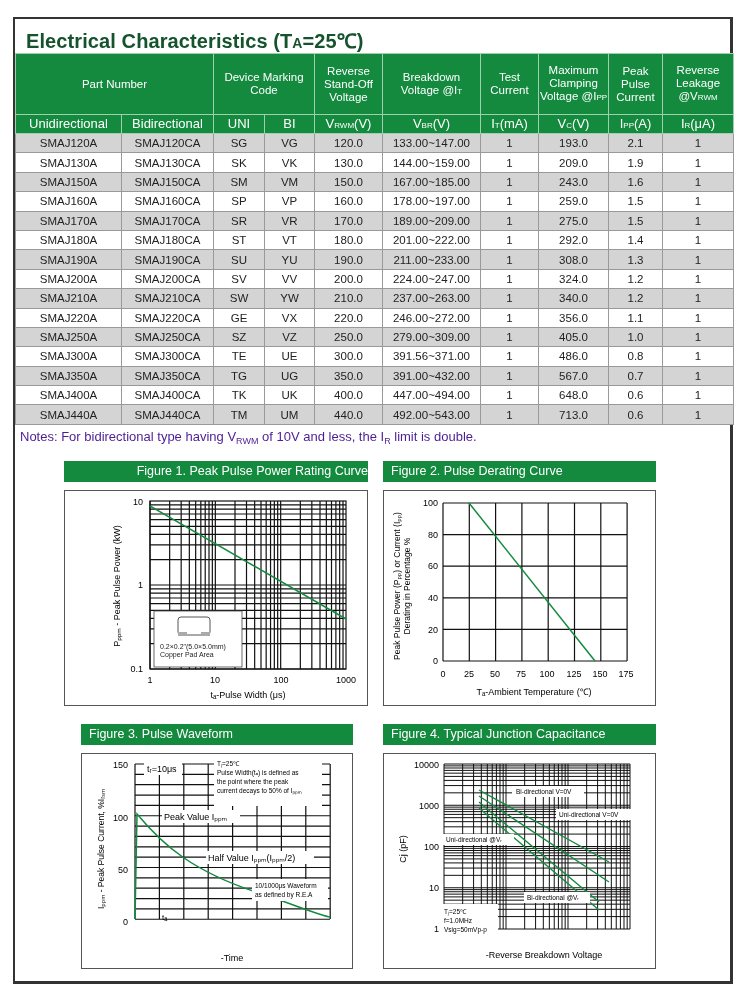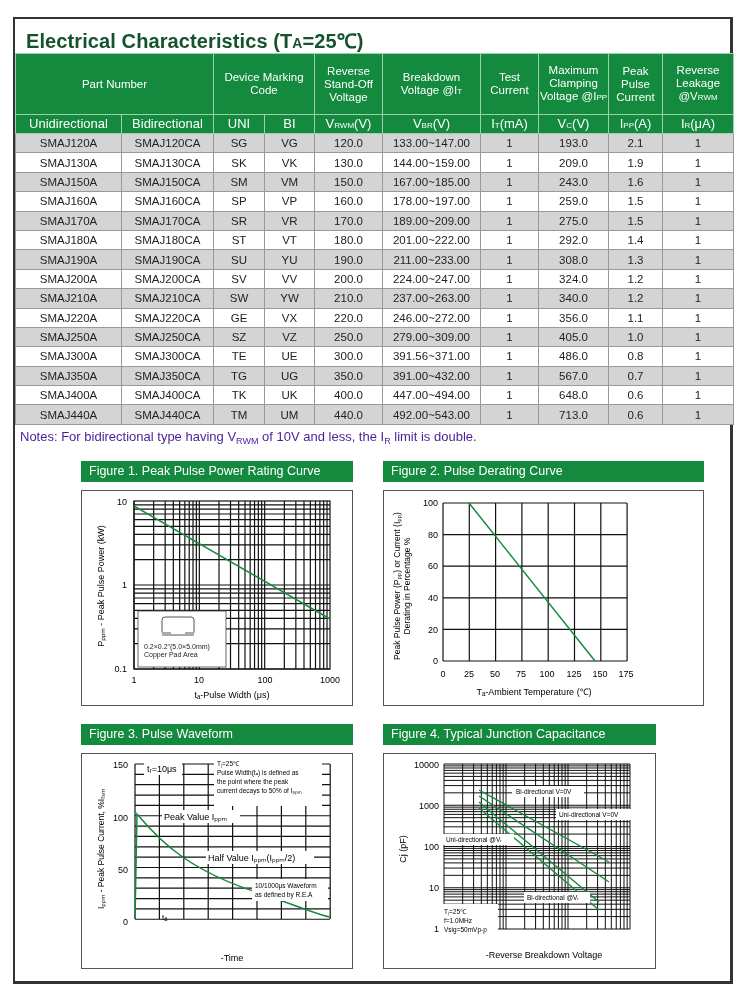--- a/index.html
+++ b/index.html
@@ -245,21 +245,21 @@
         <td>1</td>
         <td>713.0</td>
         <td>0.6</td>
         <td>1</td>
       </tr>
     </tbody>
 </table>
 
 <div class="notes"><span>Notes: For bidirectional type having V</span><span class="s">RWM</span><span> of 10V and less, the I</span><span class="s">R</span><span> limit is double.</span></div>
 
-<div class="fig" style="left:81px;top:461px;width:272px;">
+<div class="fig" style="left:64px;top:461px;width:304px;text-align:right;">
   <div class="fighead">Figure 1. Peak Pulse Power Rating Curve</div>
   <div class="figbox" style="height:216px;margin-top:8px;">
     <svg width="269" height="213">
       <g stroke="#111" stroke-width="1.2" id="f1grid">
           <line x1="52" y1="10" x2="52" y2="178"></line>
           <line x1="71.66729305004677" y1="10" x2="71.66729305004677" y2="178"></line>
           <line x1="83.17192197501795" y1="10" x2="83.17192197501795" y2="178"></line>
           <line x1="91.33458610009353" y1="10" x2="91.33458610009353" y2="178"></line>
           <line x1="97.66604028328658" y1="10" x2="97.66604028328658" y2="178"></line>
           <line x1="102.8392150250647" y1="10" x2="102.8392150250647" y2="178"></line>
@@ -317,21 +317,21 @@
       <text x="52" y="192" font-size="9" text-anchor="middle">1</text>
       <text x="117" y="192" font-size="9" text-anchor="middle">10</text>
       <text x="183" y="192" font-size="9" text-anchor="middle">100</text>
       <text x="248" y="192" font-size="9" text-anchor="middle">1000</text>
       <text x="150" y="207" font-size="9" text-anchor="middle">tₐ-Pulse Width (μs)</text>
       <text transform="translate(22,95) rotate(-90)" font-size="9" text-anchor="middle">Pₚₚₘ - Peak Pulse Power (kW)</text>
     </svg>
   </div>
 </div>
 
-<div class="fig" style="left:383px;top:461px;width:321px;">
+<div class="fig" style="left:383px;top:461px;width:273px;">
   <div class="fighead">Figure 2. Pulse Derating Curve</div>
   <div class="figbox" style="height:216px;margin-top:8px;">
     <svg width="270" height="213">
       <g stroke="#111" stroke-width="1.2" id="f2grid">
           <line x1="59" y1="12" x2="59" y2="170"></line>
           <line x1="85.3" y1="12" x2="85.3" y2="170"></line>
           <line x1="111.6" y1="12" x2="111.6" y2="170"></line>
           <line x1="137.9" y1="12" x2="137.9" y2="170"></line>
           <line x1="164.2" y1="12" x2="164.2" y2="170"></line>
           <line x1="190.5" y1="12" x2="190.5" y2="170"></line>

